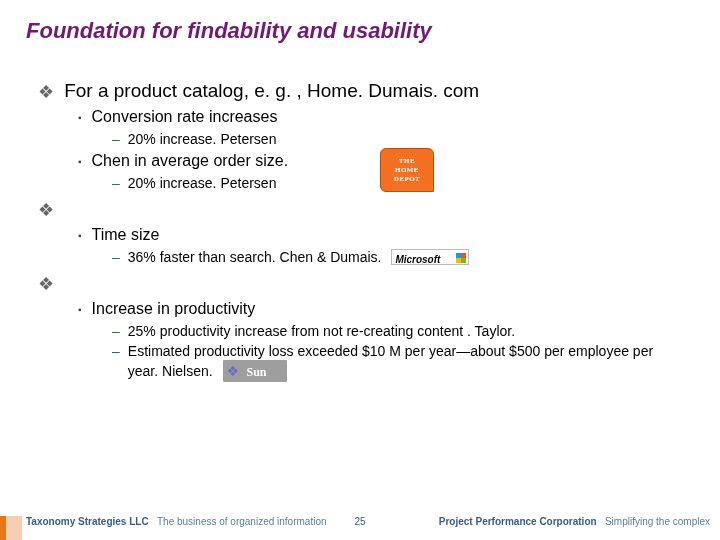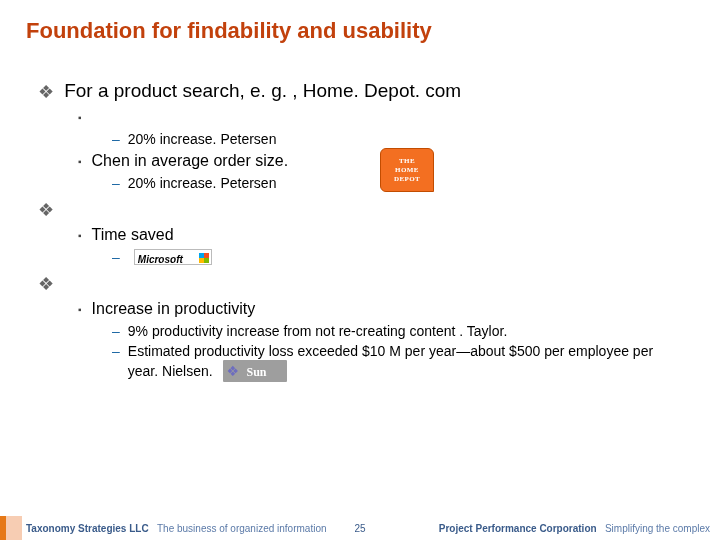--- a/index.html
+++ b/index.html
@@ -1,100 +1,102 @@
 <!DOCTYPE html>
 <html><head>
 <meta charset="utf-8">
 <style>
   * { box-sizing: border-box; margin: 0; padding: 0; }
   html, body { width: 720px; height: 540px; font-family: Arial, Helvetica, sans-serif; background: #fff; color: #000; }
   .slide { position: relative; width: 720px; height: 540px; padding: 18px 26px 0 26px; }
-  .title { color: #c2410c; font-size: 22px; font-weight: bold; margin-bottom: 36px; }
+  .title { color: #701a75; font-size: 22px; font-weight: bold; margin-bottom: 36px; font-style: italic; }
   .lvl1 { display: flex; align-items: flex-start; font-size: 19px; margin: 6px 0 4px 12px; }
   .lvl1 .bullet { color: #666; margin-right: 10px; font-size: 18px; line-height: 24px; }
   .lvl2 { display: flex; align-items: flex-start; font-size: 16px; margin: 4px 0 2px 52px; }
   .lvl2 .bullet { color: #444; margin-right: 10px; font-size: 10px; line-height: 20px; }
   .lvl3 { display: flex; align-items: flex-start; font-size: 14px; margin: 2px 0 2px 86px; color: #000; }
   .lvl3 .bullet { color: #1f6aa5; margin-right: 8px; font-size: 14px; line-height: 18px; }
   .lvl3 .txt { max-width: 540px; line-height: 18px; }
   .hd-logo { width: 54px; height: 44px; background:#f36f21; border:1px solid #c24c00; border-radius:6px 6px 0 6px; position:absolute; left:380px; top:148px; display:flex; align-items:center; justify-content:center; }
   .hd-text { color:#fff; font-size:7px; font-weight:bold; text-align:center; line-height:9px; letter-spacing:0.4px; font-family: Georgia, serif;}
   .ms-logo { display:inline-block; width:78px; height:16px; background:#fff; border:1px solid #bbb; margin-left:6px; vertical-align:-3px; position:relative;}
   .ms-logo::before { content:"Microsoft"; position:absolute; left:3px; top:1px; font-size:10px; font-weight:bold; font-style:italic; color:#000;}
   .ms-logo::after { content:""; position:absolute; right:2px; top:3px; width:10px; height:10px; background: conic-gradient(#f25022 0 25%, #7fba00 0 50%, #ffb900 0 75%, #00a4ef 0 100%); }
   .sun-logo { display:inline-block; width:64px; height:22px; background:#9e9e9e; margin-left:6px; vertical-align:-6px; position:relative; border-radius:1px;}
   .sun-logo::before { content:"❖"; position:absolute; left:4px; top:2px; font-size:14px; color:#6d6dbf;}
   .sun-logo::after { content:"Sun"; position:absolute; left:24px; top:3px; font-size:12px; color:#fff; font-weight:bold; font-family: Georgia, serif;}
-  .footer { position:absolute; left:0; bottom:0; width:720px; height:24px; display:flex; align-items:center; font-size:10px; color:#3a5b8a; }
+  .footer { position:absolute; left:0; bottom:0; width:720px; height:24px; display:flex; align-items:flex-start; font-size:10px; color:#3a5b8a; }
   .footer .swatch { width:22px; height:24px; background: linear-gradient(to right, #e67817 0 6px, #f7cdb3 6px 22px); }
   .footer .left { margin-left:4px; }
   .footer .left b { font-weight:bold; }
   .footer .left .sub { color:#5b7aa8; font-weight:normal; }
   .footer .center { position:absolute; left:50%; transform:translateX(-50%); color:#3a5b8a;}
   .footer .right { margin-left:auto; margin-right:10px; }
   .footer .right b { font-weight:bold; }
   .footer .right .sub { color:#5b7aa8; font-weight:normal;}
 </style>
 </head>
 <body>
 
 <div class="slide">
 
   <div class="title">Foundation for findability and usability</div>
 
   <div class="lvl1">
     <span class="bullet">❖</span>
-    <span>For a product search, e. g. , Home. Depot. com</span>
+    <span>For a product catalog, e. g. , Home. Dumais. com</span>
   </div>
 
   <div class="hd-logo">
     <div class="hd-text">THE<br>HOME<br>DEPOT</div>
   </div>
 
   <div class="lvl2">
     <span class="bullet">▪</span>
+    <span>Conversion rate increases</span>
   </div>
   <div class="lvl3">
     <span class="bullet">–</span>
     <span class="txt">20% increase. Petersen</span>
   </div>
 
   <div class="lvl2">
     <span class="bullet">▪</span>
     <span>Chen in average order size.</span>
   </div>
   <div class="lvl3">
     <span class="bullet">–</span>
     <span class="txt">20% increase. Petersen</span>
   </div>
 
   <div class="lvl1">
     <span class="bullet">❖</span>
   </div>
   <div class="lvl2">
     <span class="bullet">▪</span>
-    <span>Time saved</span>
+    <span>Time size</span>
   </div>
   <div class="lvl3">
     <span class="bullet">–</span>
     <span class="txt">
+      <span>36% faster than search. Chen &amp; Dumais.</span>
       <span class="ms-logo"></span>
     </span>
   </div>
 
   <div class="lvl1">
     <span class="bullet">❖</span>
   </div>
   <div class="lvl2">
     <span class="bullet">▪</span>
     <span>Increase in productivity</span>
   </div>
   <div class="lvl3">
     <span class="bullet">–</span>
-    <span class="txt">9% productivity increase from not re-creating content . Taylor.</span>
+    <span class="txt">25% productivity increase from not re-creating content . Taylor.</span>
   </div>
   <div class="lvl3">
     <span class="bullet">–</span>
     <span class="txt">
       <span>Estimated productivity loss exceeded $10 M per year—about $500 per employee per year. Nielsen.</span>
       <span class="sun-logo"></span>
     </span>
   </div>
 
   <div class="footer">

